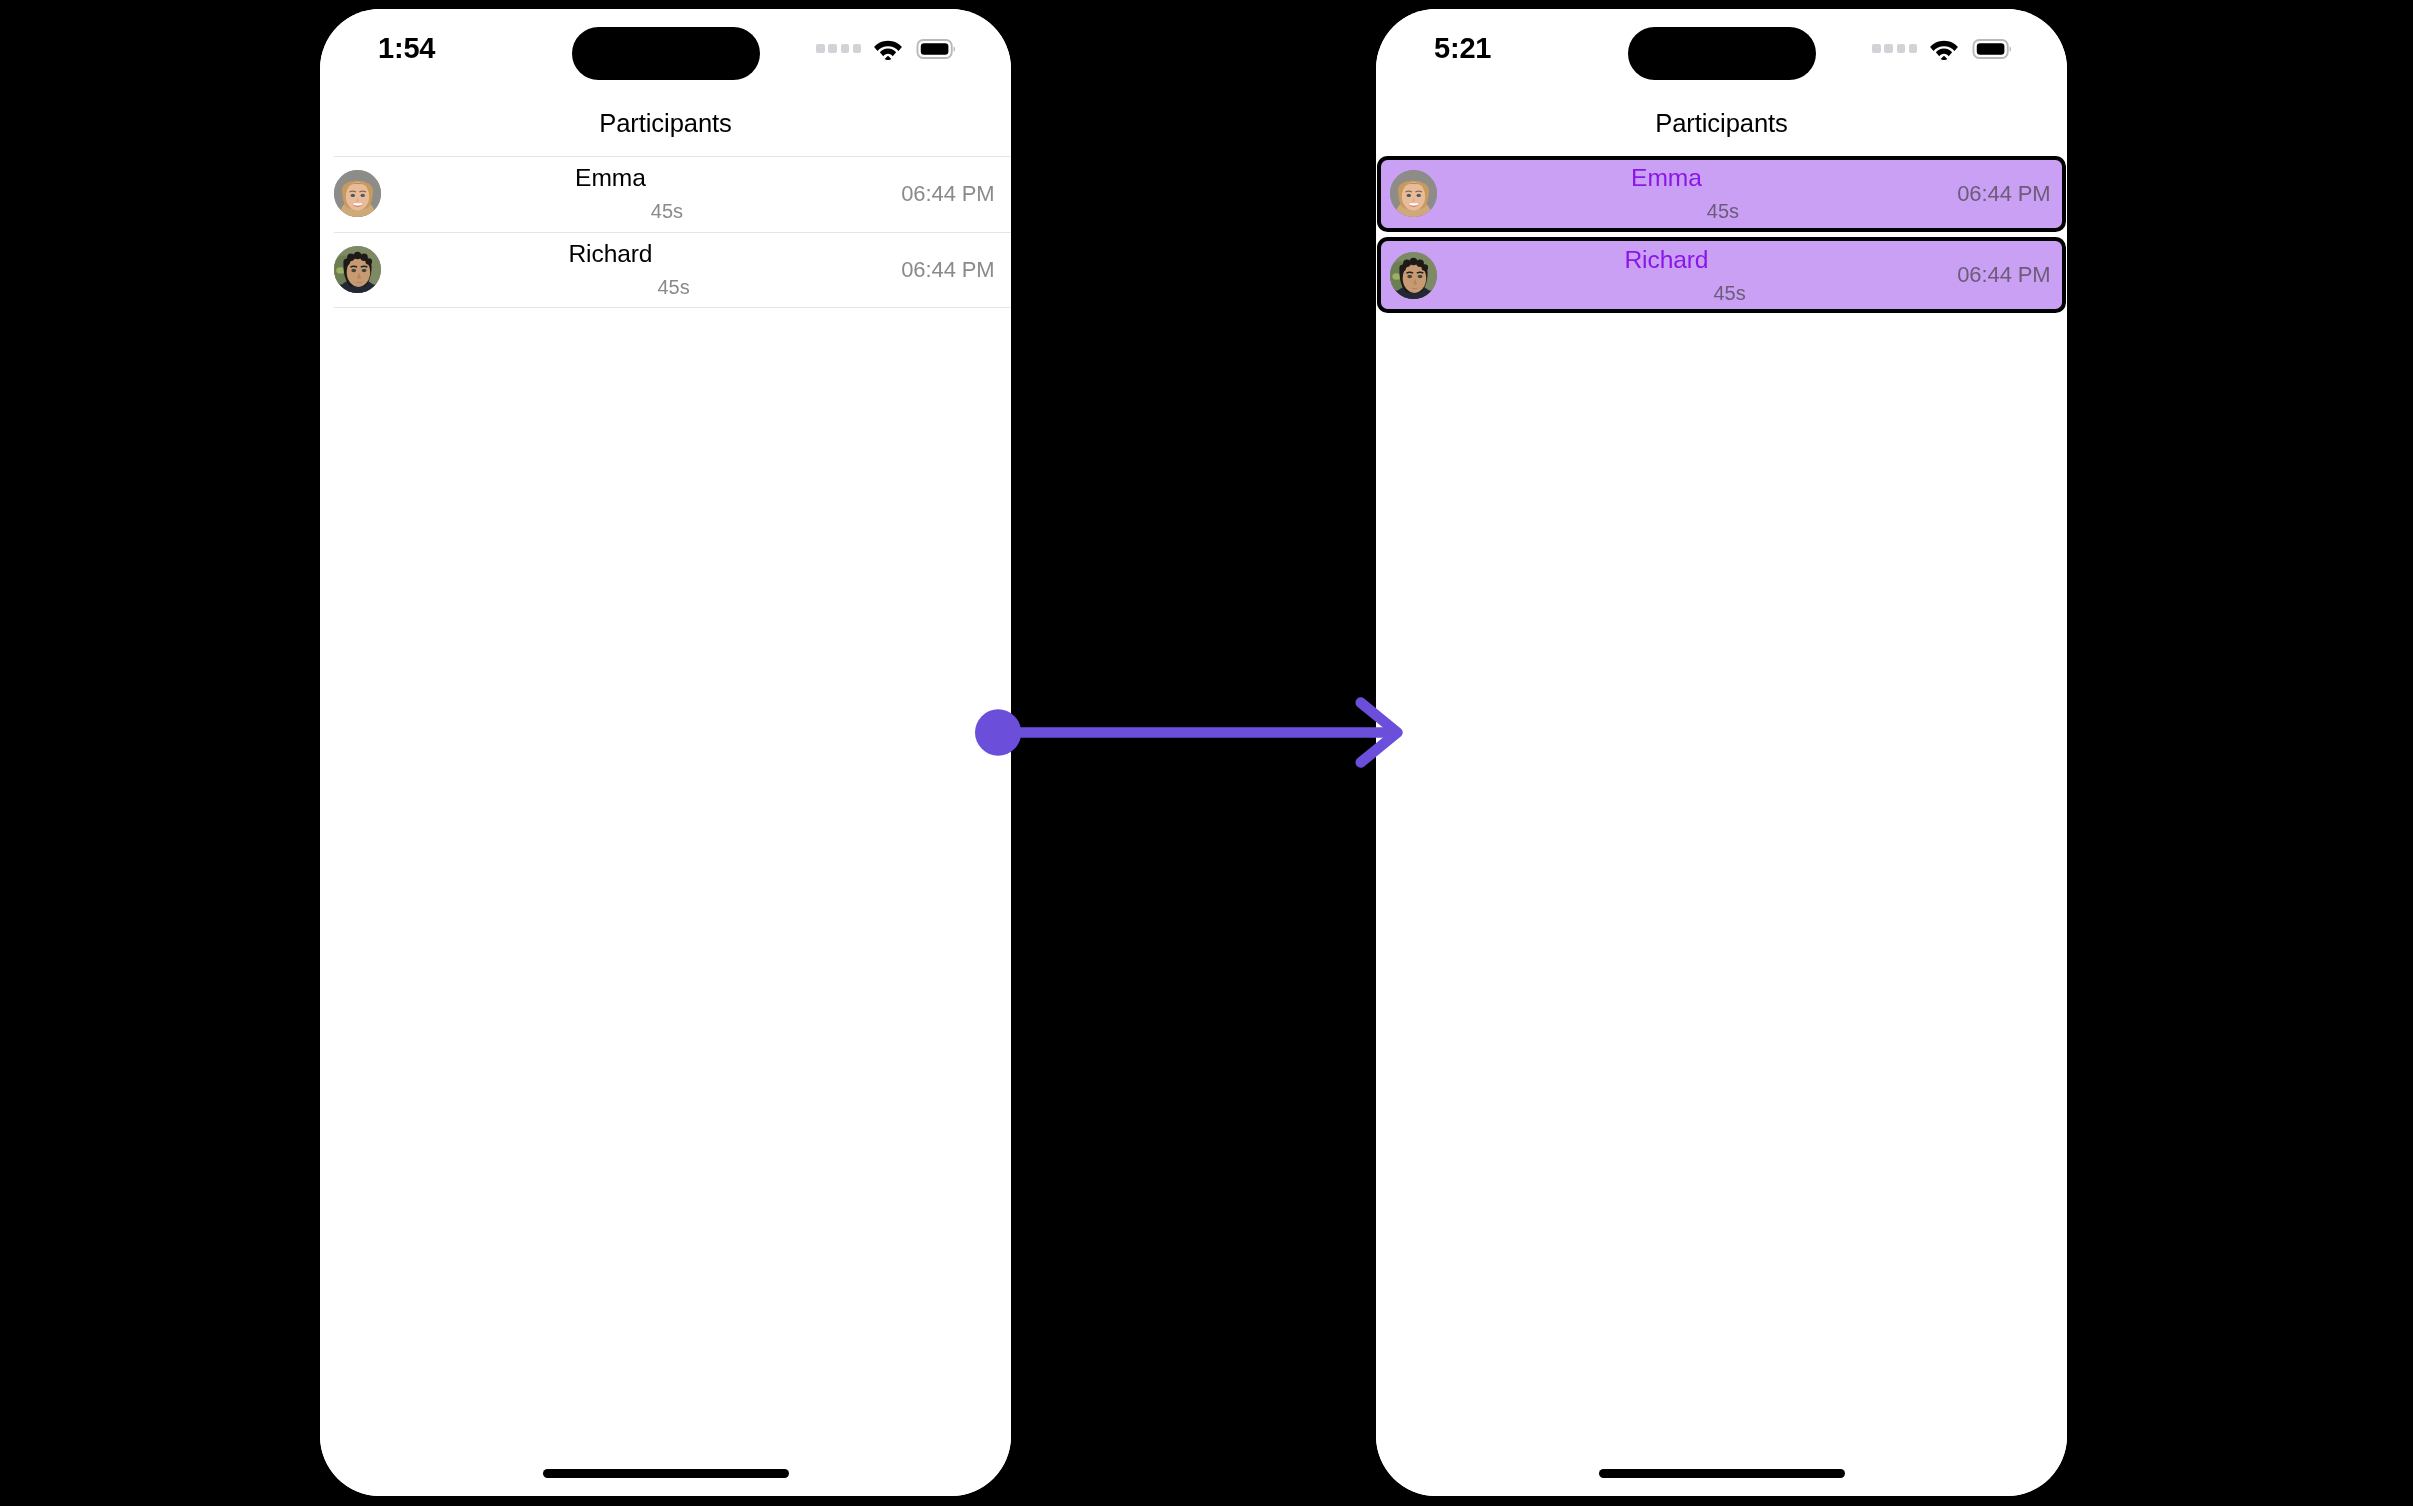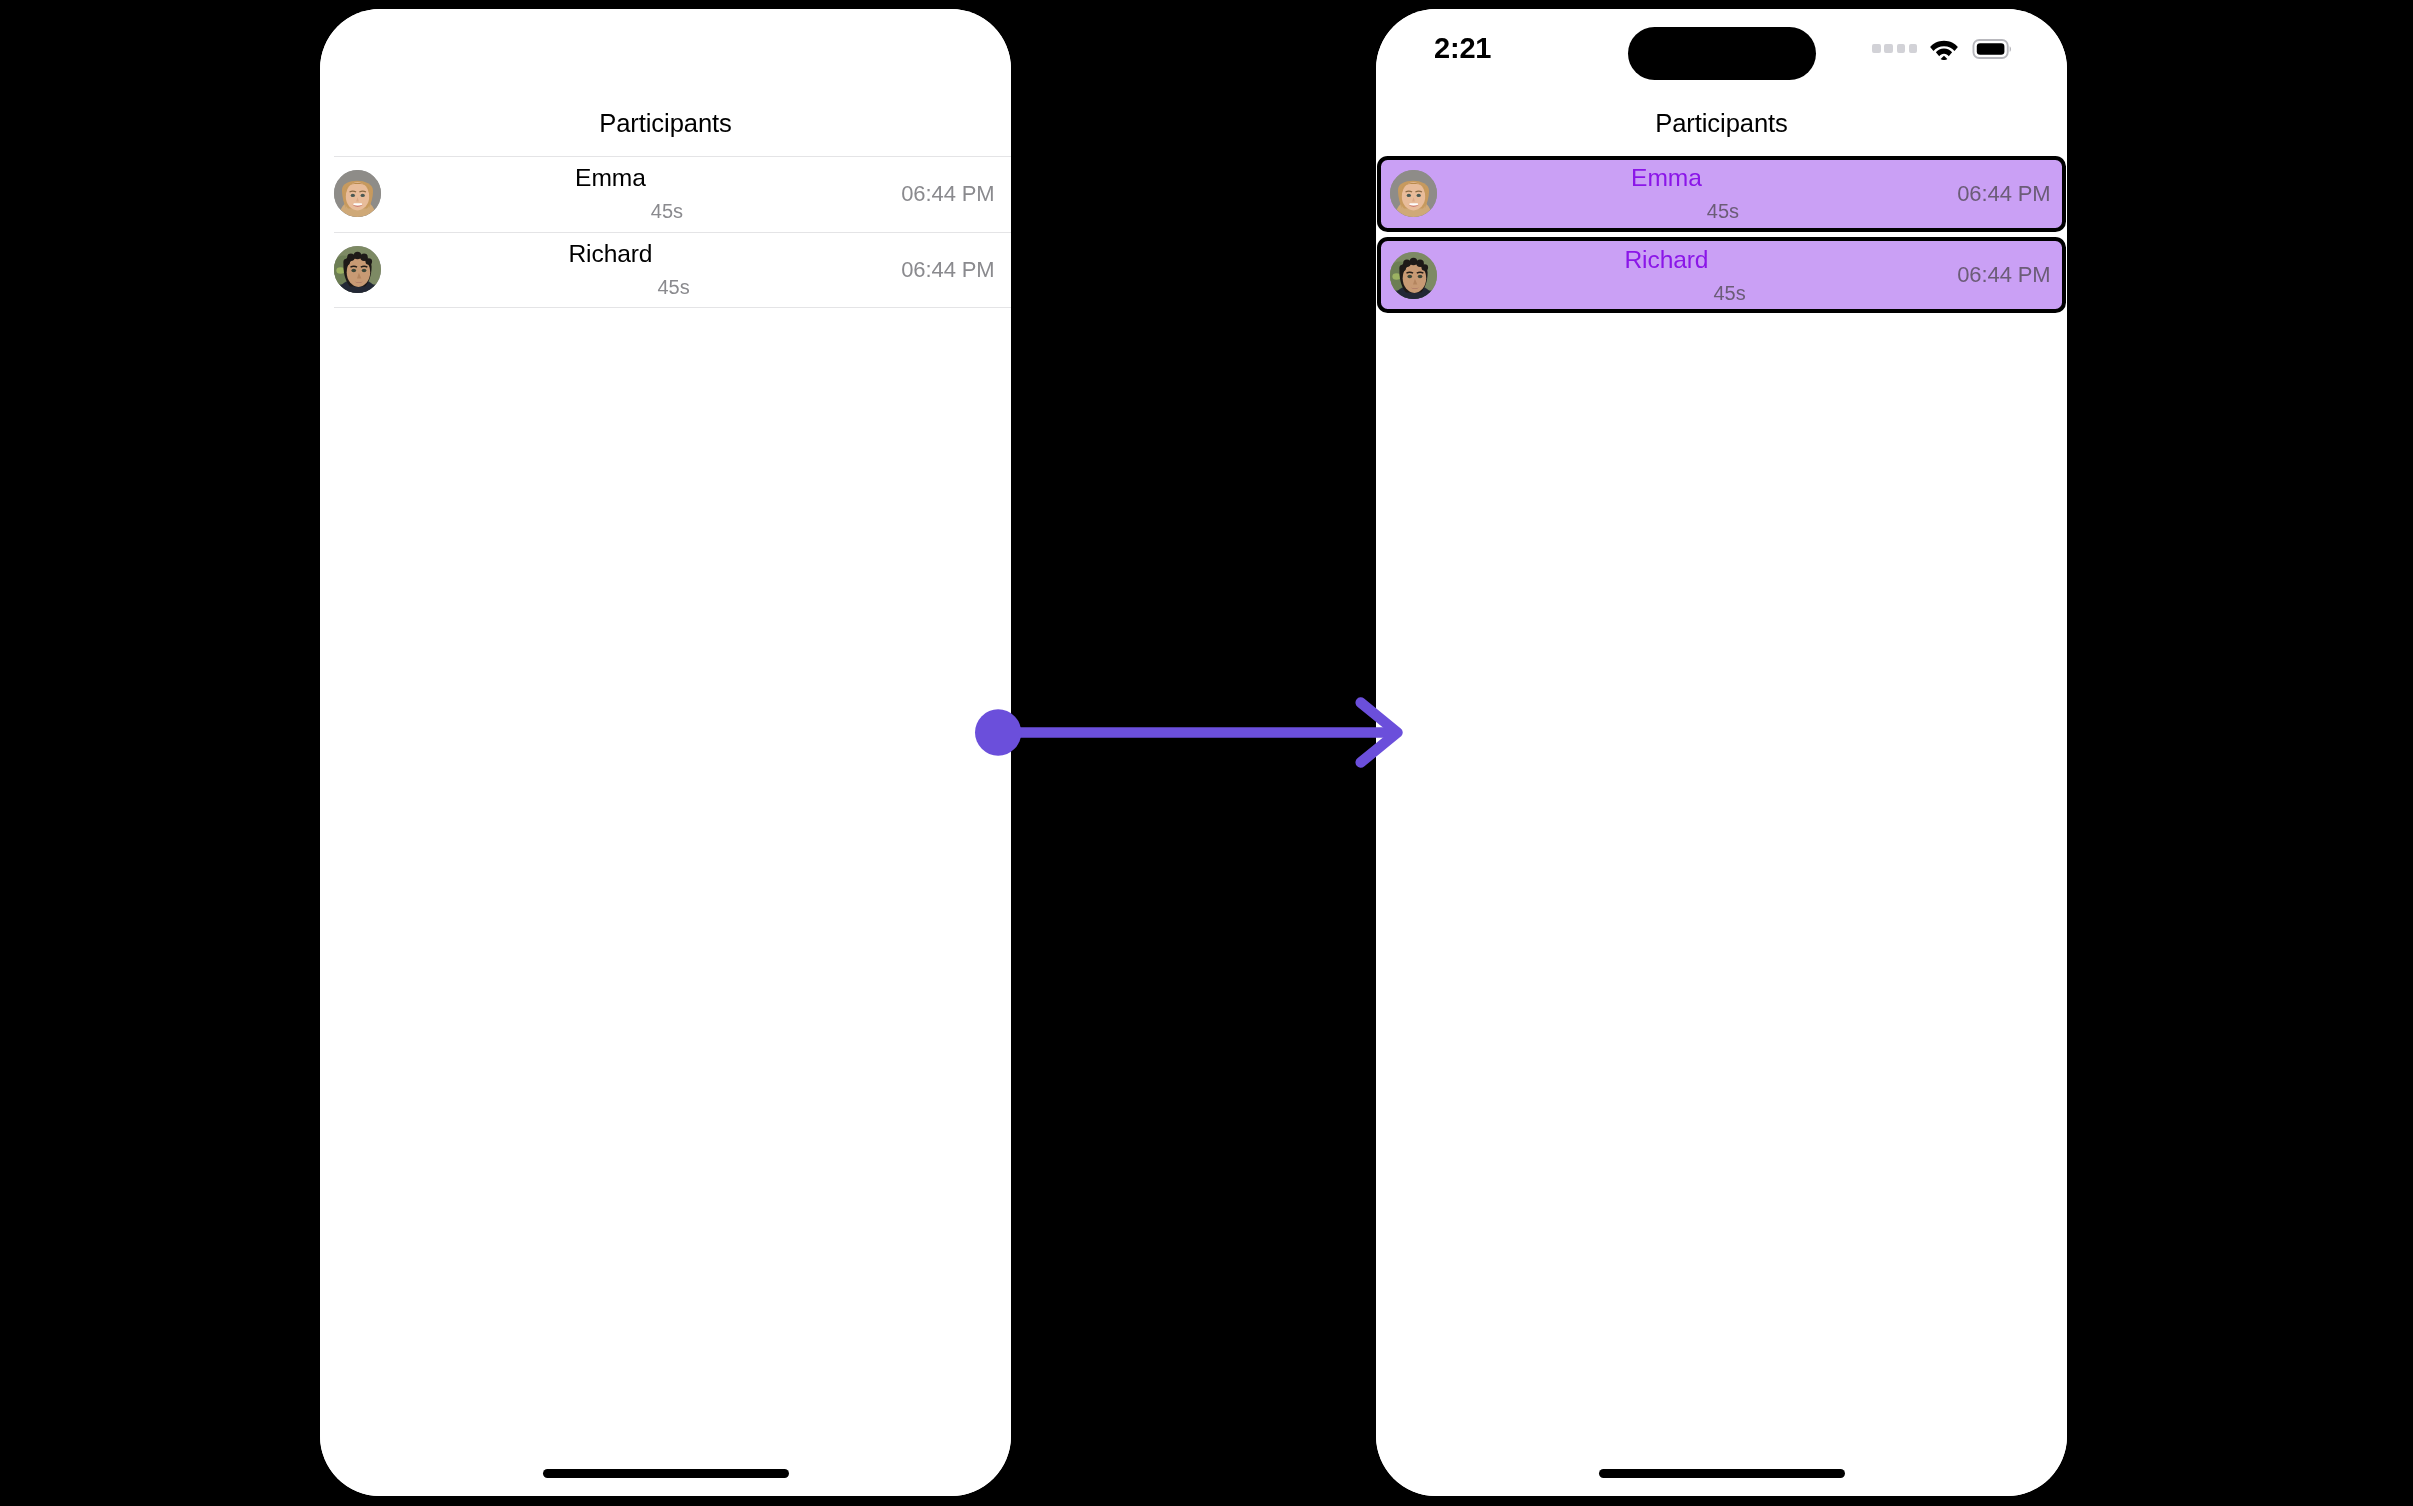--- a/index.html
+++ b/index.html
@@ -211,20 +211,46 @@
   }
 </style>
 </head>
 <body>
 
 <div id="stage">
 
   <div class="phone" id="phone-before">
     <div class="screen">
 
+      <div class="status-bar">
+        <div class="status-time">1:54</div>
+        <div class="dynamic-island"></div>
+        <div class="status-right">
+          <span class="signal-dots">
+            <i></i>
+              <i></i>
+              <i></i>
+              <i></i>
+          </span>
+          <span>
+            <svg class="wifi-icon" viewBox="0 0 62 46">
+              <path d="M31 6 C18 6 8 12 2 19 L9 27 C14 21 22 17 31 17 C40 17 48 21 53 27 L60 19 C54 12 44 6 31 6 Z" fill="#000"></path>
+              <path d="M31 22 C24 22 18 25 14 30 L21 38 C23 35 27 33 31 33 C35 33 39 35 41 38 L48 30 C44 25 38 22 31 22 Z" fill="#000"></path>
+              <path d="M31 37 L24 44 C26 46 28 46 31 46 C34 46 36 46 38 44 Z" fill="#000"></path>
+            </svg>
+          </span>
+          <span>
+            <svg class="battery-icon" viewBox="0 0 84 42">
+              <rect x="2" y="2" width="72" height="38" rx="12" ry="12" fill="none" stroke="#b8b8bd" stroke-width="4"></rect>
+              <rect x="9" y="9" width="58" height="24" rx="7" ry="7" fill="#000"></rect>
+              <path d="M78 15 C82 17 82 25 78 27 Z" fill="#b8b8bd"></path>
+            </svg>
+          </span>
+        </div>
+      </div>
 
       <div class="nav-title">Participants</div>
 
       <div class="list">
 
         <div class="row">
           <div class="avatar">
             <svg viewBox="0 0 100 100" preserveAspectRatio="xMidYMid slice">
               <rect width="100" height="100" fill="#8e8c88"></rect>
               <ellipse cx="50" cy="96" rx="38" ry="34" fill="#cfa978"></ellipse>
@@ -283,21 +309,21 @@
       </div>
 
       <div class="home-indicator"></div>
     </div>
   </div>
 
   <div class="phone" id="phone-after">
     <div class="screen">
 
       <div class="status-bar">
-        <div class="status-time">2:21</div>
+        <div class="status-time">5:21</div>
         <div class="dynamic-island"></div>
         <div class="status-right">
           <span class="signal-dots">
             <i></i>
               <i></i>
               <i></i>
               <i></i>
           </span>
           <span>
             <svg class="wifi-icon" viewBox="0 0 62 46">

